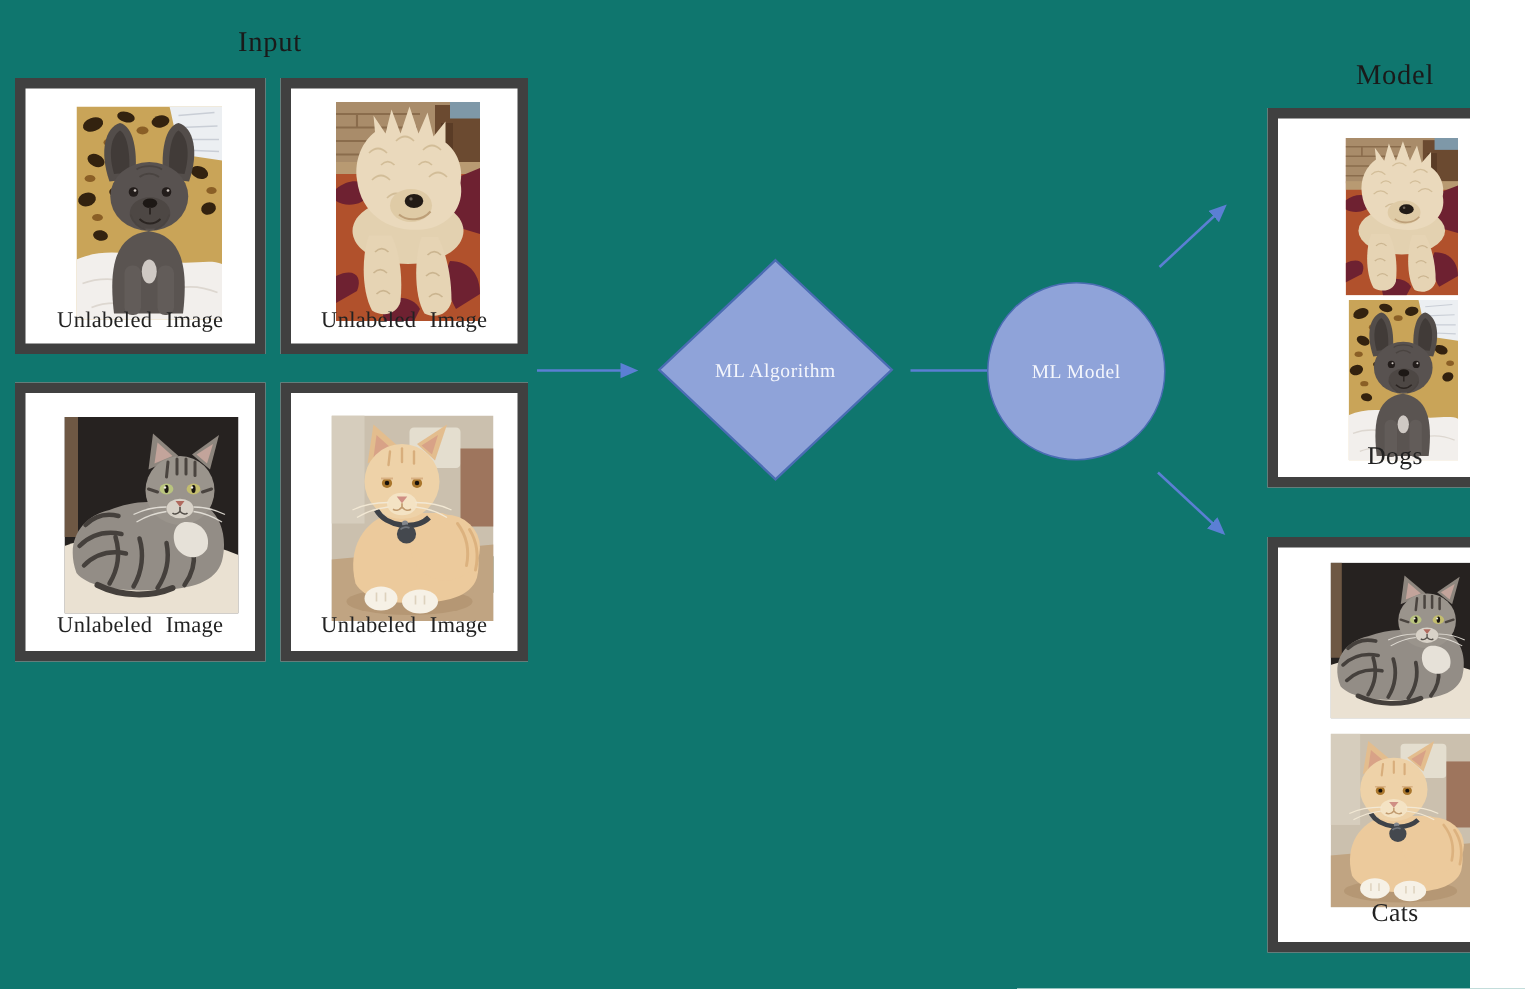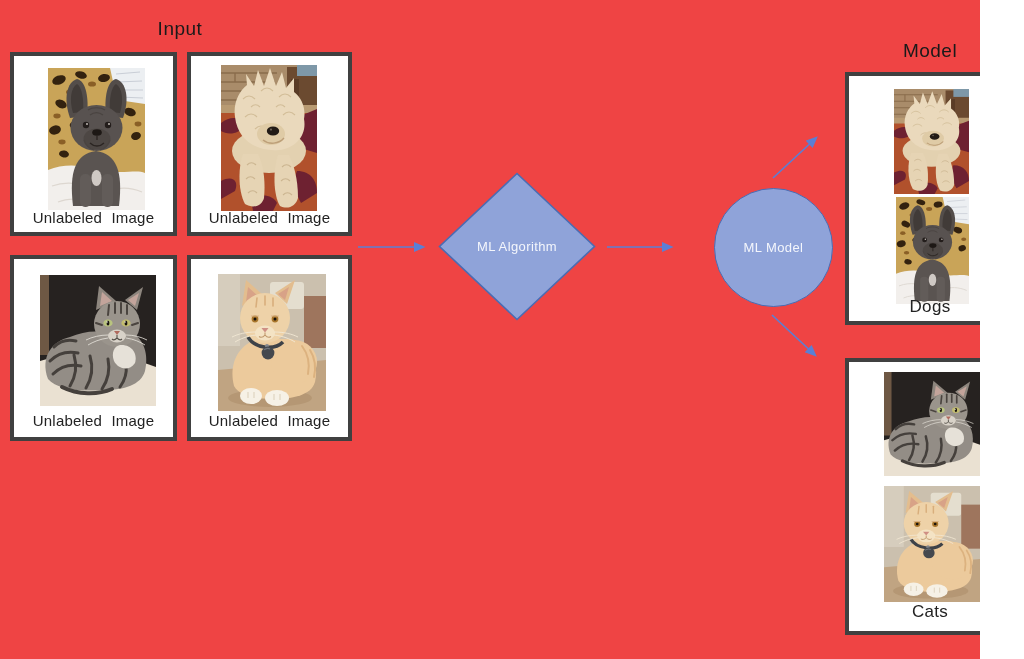--- a/index.html
+++ b/index.html
@@ -1,29 +1,29 @@
 <!DOCTYPE html>
 <html><head>
 <meta charset="utf-8">
 <style>
   html,body{margin:0;padding:0;background:#ffffff;}
-  .canvas{position:relative;width:980px;height:659px;background:#ef4444;overflow:hidden;
-          font-family:Liberation Sans, sans-serif;color:#1c1c1c;}
+  .canvas{position:relative;width:980px;height:659px;background:#0f766e;overflow:hidden;
+          font-family:Liberation Serif, serif;color:#1c1c1c;}
   .title{position:absolute;font-size:19px;letter-spacing:.5px;color:#1a1a1a;text-align:center;}
   .input-title{left:120px;top:18px;width:120px;}
   .output-title{left:870px;top:40px;width:120px;}
-  .pbox{position:absolute;border:4px solid #404040;background:#ffffff;box-sizing:border-box;}
+  .pbox{position:absolute;border:7px solid #404040;background:#ffffff;box-sizing:border-box;}
   .photo{position:absolute;display:block;}
   .plabel{position:absolute;left:0;right:0;text-align:center;font-size:15px;color:#222;
           word-spacing:5px;letter-spacing:.2px;}
   .olabel{position:absolute;left:0;right:0;text-align:center;font-size:17px;color:#222;letter-spacing:.3px;}
   .node-label{position:absolute;left:0;right:0;top:0;bottom:0;display:flex;align-items:center;
           justify-content:center;font-size:13px;color:#f4f6fc;letter-spacing:.4px;}
   .diamond{position:absolute;left:437px;top:171px;width:160px;height:151px;}
-  .circle{position:absolute;left:714px;top:188px;width:119px;height:119px;border-radius:50%;
+  .circle{position:absolute;left:658px;top:188px;width:119px;height:119px;border-radius:50%;
           background:#8FA3D9;border:1.5px solid #4A6CB3;box-sizing:border-box;}
   .arrow-layer{position:absolute;left:0;top:0;width:1024px;height:659px;pointer-events:none;}
   .defs-holder{position:absolute;width:0;height:0;overflow:hidden;}
 </style>
 </head>
 <body>
 
 <div class="canvas">
 
   <svg class="defs-holder" aria-hidden="true">

